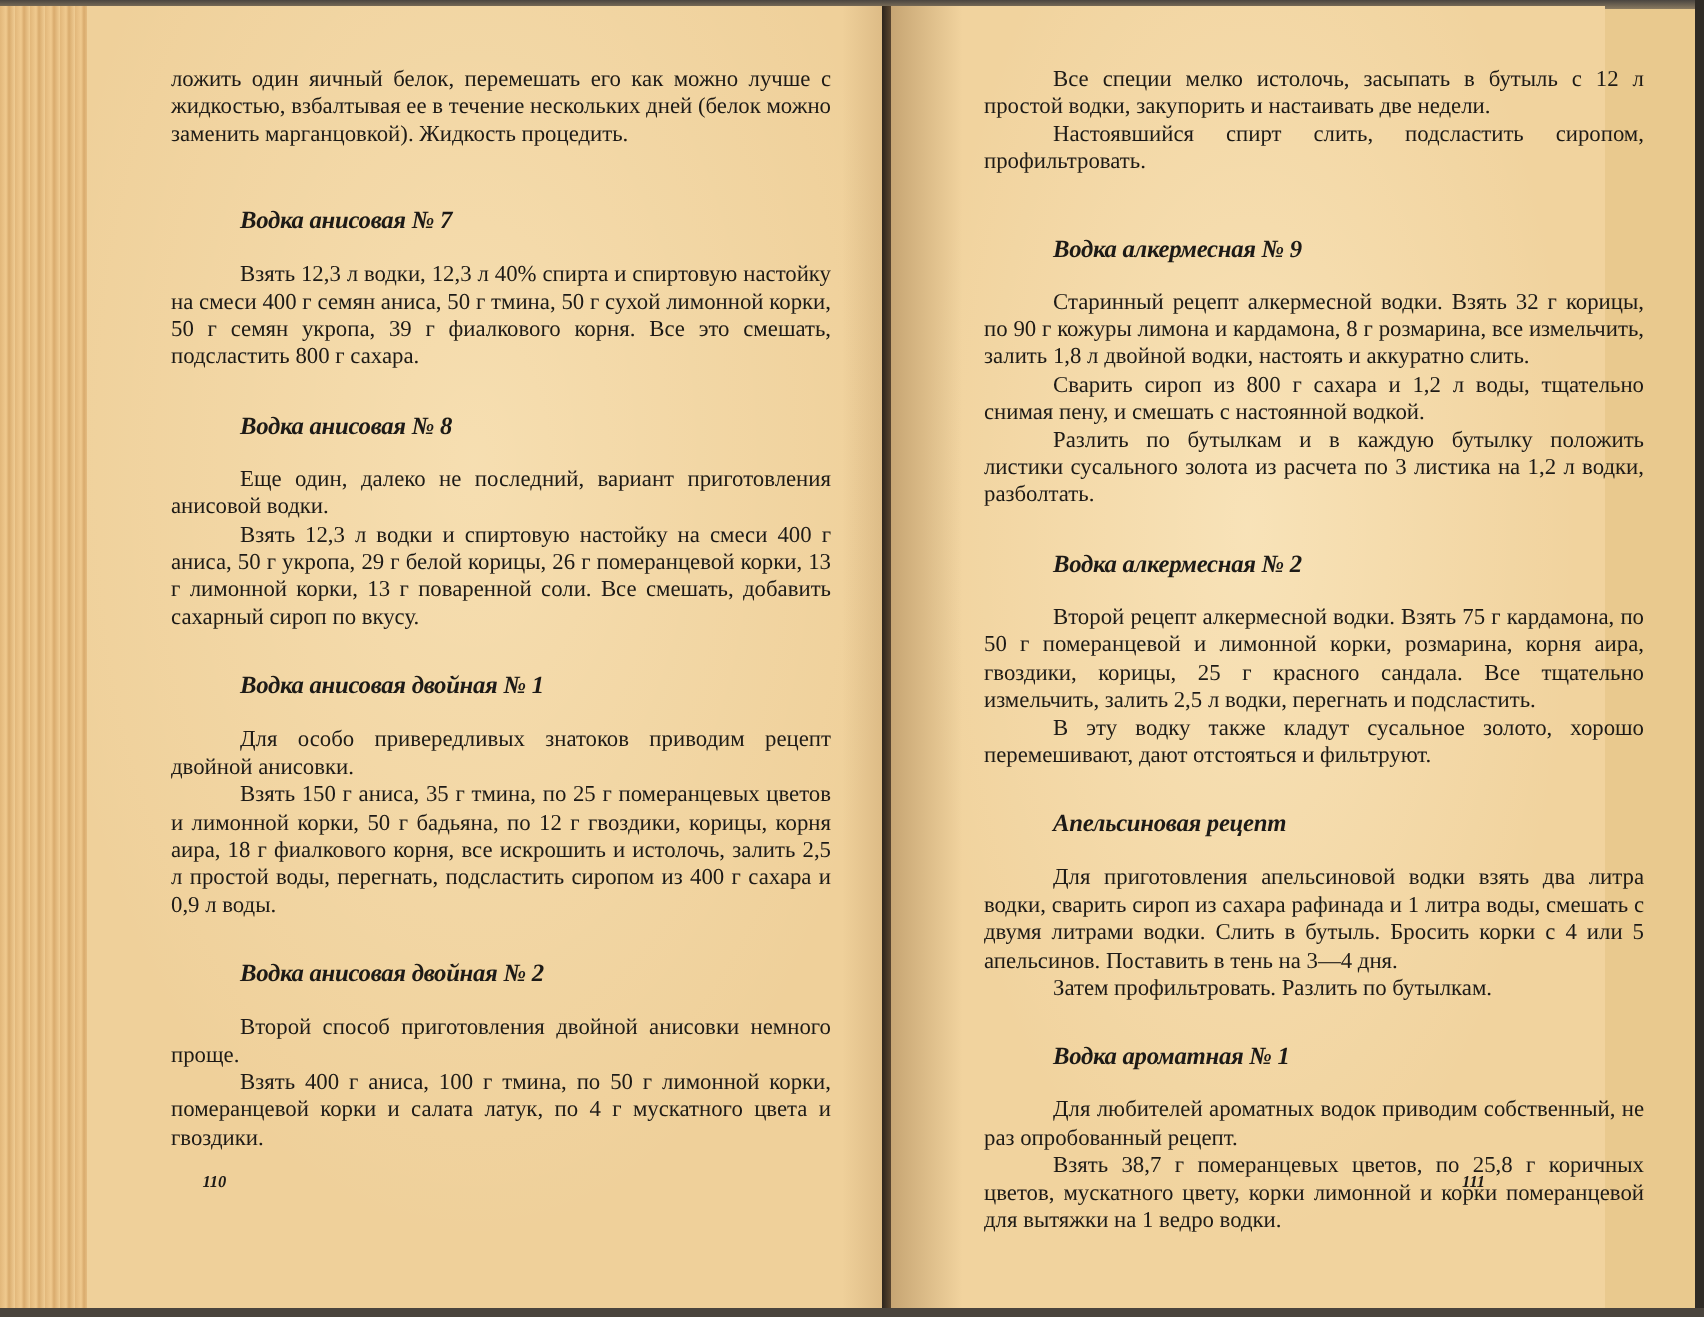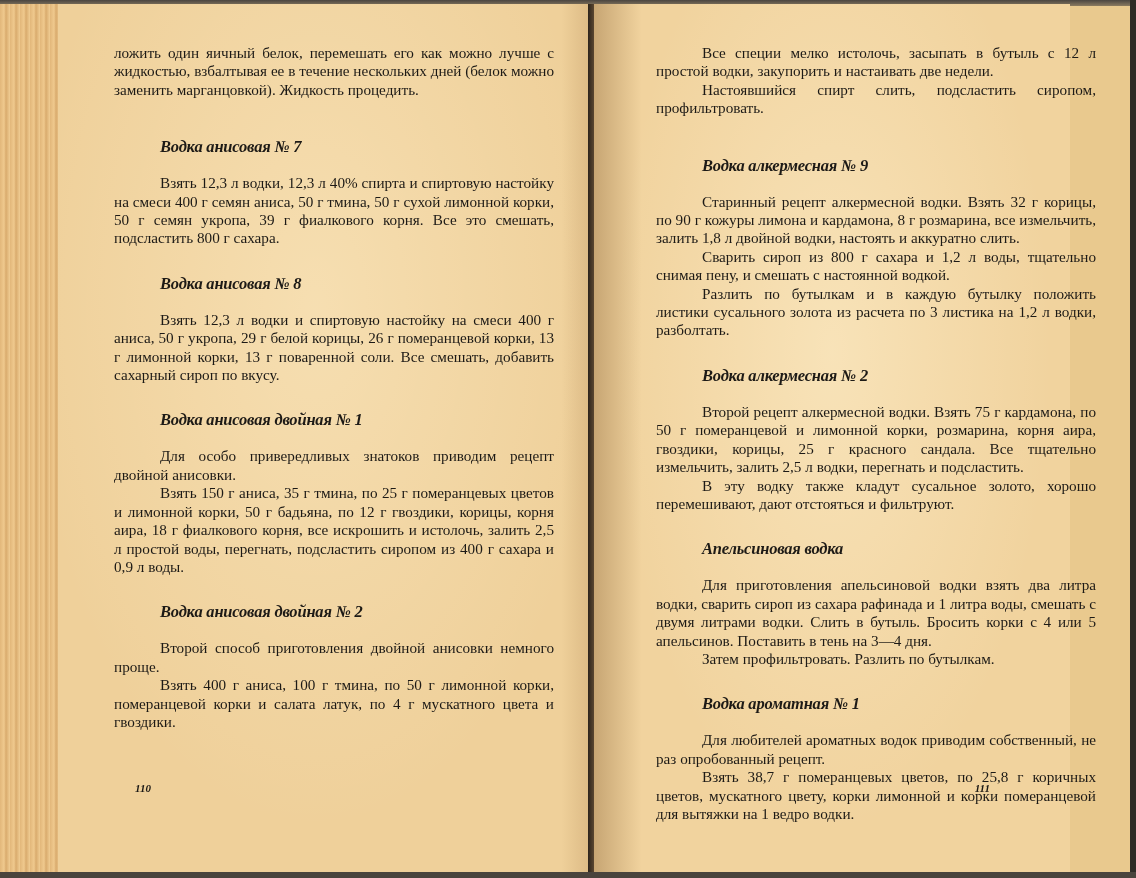--- a/index.html
+++ b/index.html
@@ -73,20 +73,21 @@
 <div class="book">
   <div class="top-edge"></div>
   <div class="page-stack-left"></div>
 
   <div class="page page-left">
     <div class="col col-left">
       <p class="para">ложить один яичный белок, перемешать его как можно лучше с жидкостью, взбалтывая ее в течение несколь­ких дней (белок можно заменить марганцовкой). Жидкость процедить.</p>
       <h3 class="heading first">Водка анисовая № 7</h3>
       <p class="para indent">Взять 12,3 л водки, 12,3 л 40% спирта и спирто­вую настойку на смеси 400 г семян аниса, 50 г тми­на, 50 г сухой лимонной корки, 50 г семян укропа, 39 г фиалкового корня. Все это смешать, подсластить 800 г сахара.</p>
       <h3 class="heading">Водка анисовая № 8</h3>
+      <p class="para indent">Еще один, далеко не последний, вариант приготовле­ния анисовой водки.</p>
       <p class="para indent">Взять 12,3 л водки и спиртовую настойку на смеси 400 г аниса, 50 г укропа, 29 г белой корицы, 26 г померанцевой корки, 13 г лимонной корки, 13 г пова­ренной соли. Все смешать, добавить сахарный сироп по вкусу.</p>
       <h3 class="heading">Водка анисовая двойная № 1</h3>
       <p class="para indent">Для особо привередливых знатоков приводим рецепт двойной анисовки.</p>
       <p class="para indent">Взять 150 г аниса, 35 г тмина, по 25 г померанце­вых цветов и лимонной корки, 50 г бадьяна, по 12 г гвоздики, корицы, корня аира, 18 г фиалкового кор­ня, все искрошить и истолочь, залить 2,5 л простой воды, перегнать, подсластить сиропом из 400 г сахара и 0,9 л воды.</p>
       <h3 class="heading">Водка анисовая двойная № 2</h3>
       <p class="para indent">Второй способ приготовления двойной анисовки не­много проще.</p>
       <p class="para indent">Взять 400 г аниса, 100 г тмина, по 50 г лимонной корки, померанцевой корки и салата латук, по 4 г мускатного цвета и гвоздики.</p>
     </div>
     <div class="page-num page-num-left">110</div>
   </div>
@@ -97,21 +98,21 @@
     <div class="col col-right">
       <p class="para indent">Все специи мелко истолочь, засыпать в бутыль с 12 л простой водки, закупорить и настаивать две недели.</p>
       <p class="para indent">Настоявшийся спирт слить, подсластить сиропом, профильтровать.</p>
       <h3 class="heading first">Водка алкермесная № 9</h3>
       <p class="para indent">Старинный рецепт алкермесной водки. Взять 32 г ко­рицы, по 90 г кожуры лимона и кардамона, 8 г розмари­на, все измельчить, залить 1,8 л двойной водки, настоять и аккуратно слить.</p>
       <p class="para indent">Сварить сироп из 800 г сахара и 1,2 л воды, тща­тельно снимая пену, и смешать с настоянной водкой.</p>
       <p class="para indent">Разлить по бутылкам и в каждую бутылку положить листики сусального золота из расчета по 3 листика на 1,2 л водки, разболтать.</p>
       <h3 class="heading">Водка алкермесная № 2</h3>
       <p class="para indent">Второй рецепт алкермесной водки. Взять 75 г кардамо­на, по 50 г померанцевой и лимонной корки, розмарина, корня аира, гвоздики, корицы, 25 г красного сандала. Все тщательно измельчить, залить 2,5 л водки, перегнать и подсластить.</p>
       <p class="para indent">В эту водку также кладут сусальное золото, хорошо перемешивают, дают отстояться и фильтруют.</p>
-      <h3 class="heading">Апельсиновая водка</h3>
+      <h3 class="heading">Апельсиновая рецепт</h3>
       <p class="para indent">Для приготовления апельсиновой водки взять два лит­ра водки, сварить сироп из сахара рафинада и 1 литра воды, смешать с двумя литрами водки. Слить в бутыль. Бросить корки с 4 или 5 апельсинов. Поставить в тень на 3—4 дня.</p>
       <p class="para indent">Затем профильтровать. Разлить по бутылкам.</p>
       <h3 class="heading">Водка ароматная № 1</h3>
       <p class="para indent">Для любителей ароматных водок приводим собственный, не раз опробованный рецепт.</p>
       <p class="para indent">Взять 38,7 г померанцевых цветов, по 25,8 г корич­ных цветов, мускатного цвету, корки лимонной и корки померанцевой для вытяжки на 1 ведро водки.</p>
     </div>
     <div class="page-num page-num-right">111</div>
   </div>
 
   <div class="right-edge"></div>

